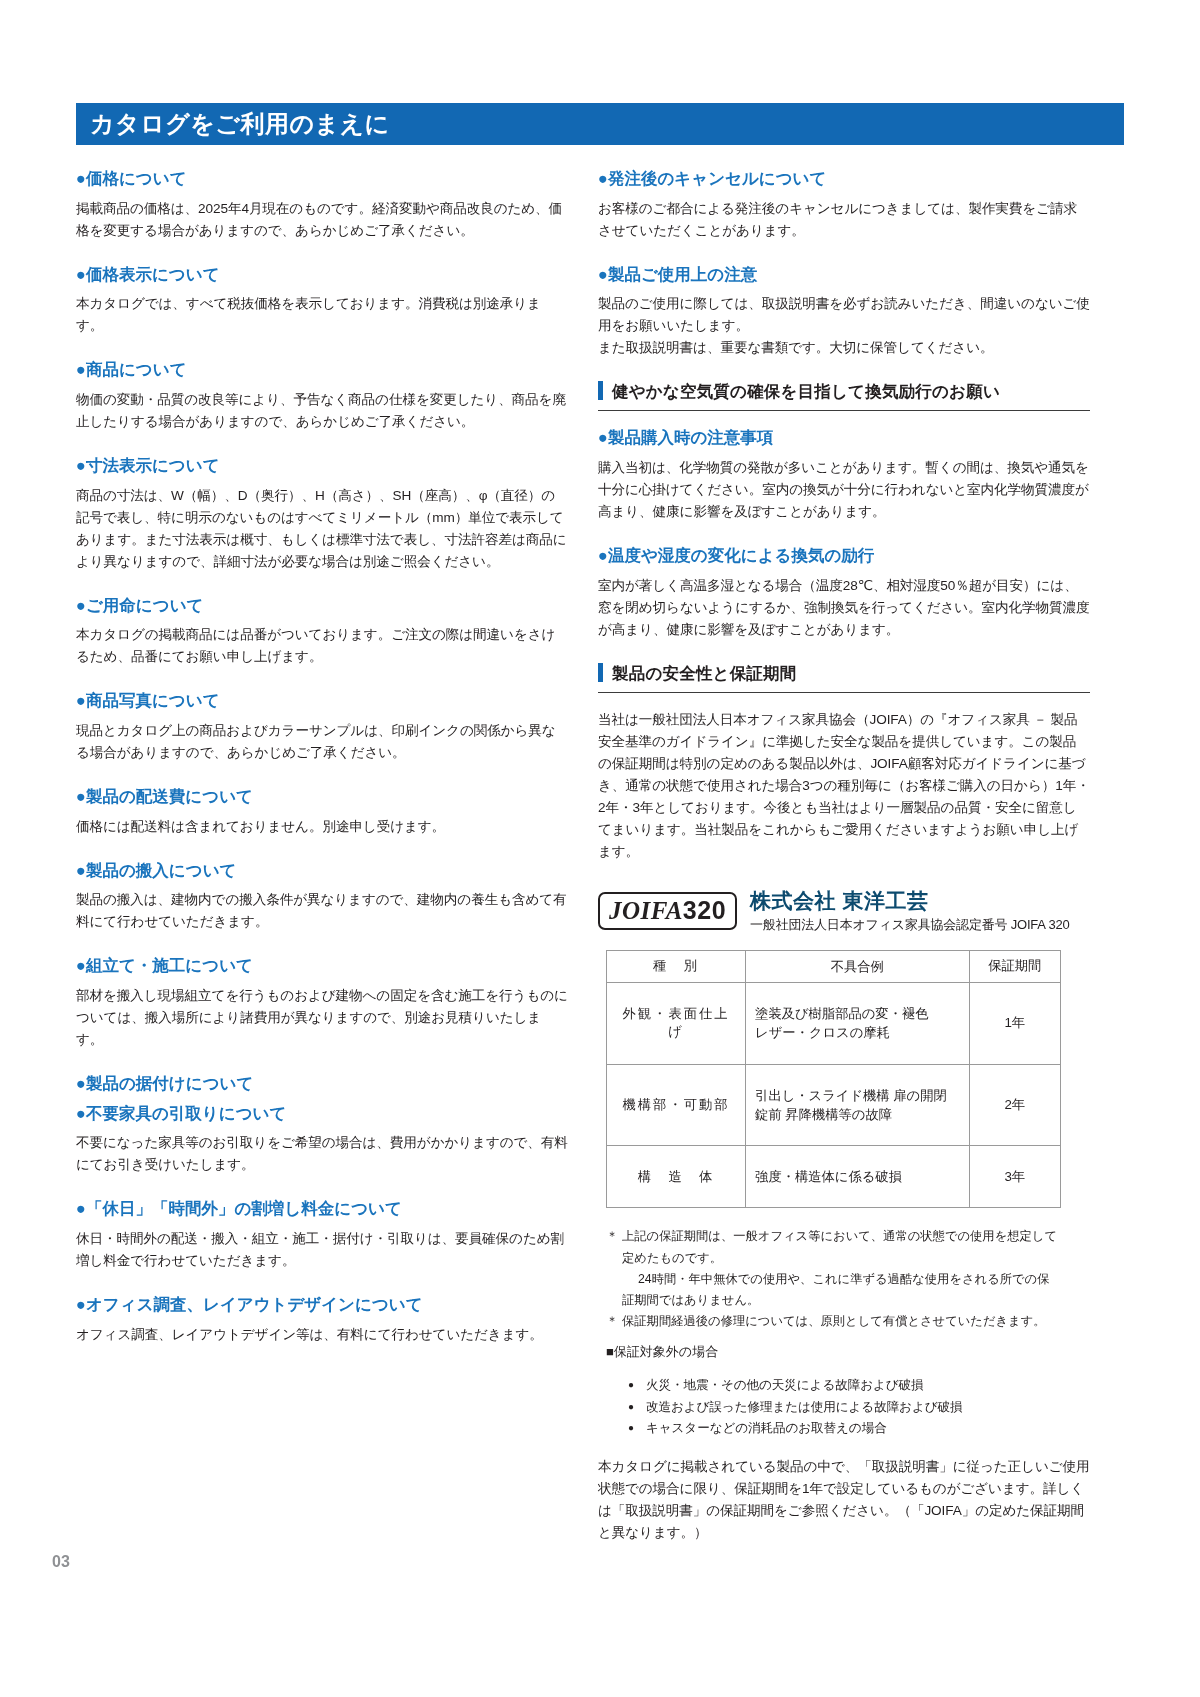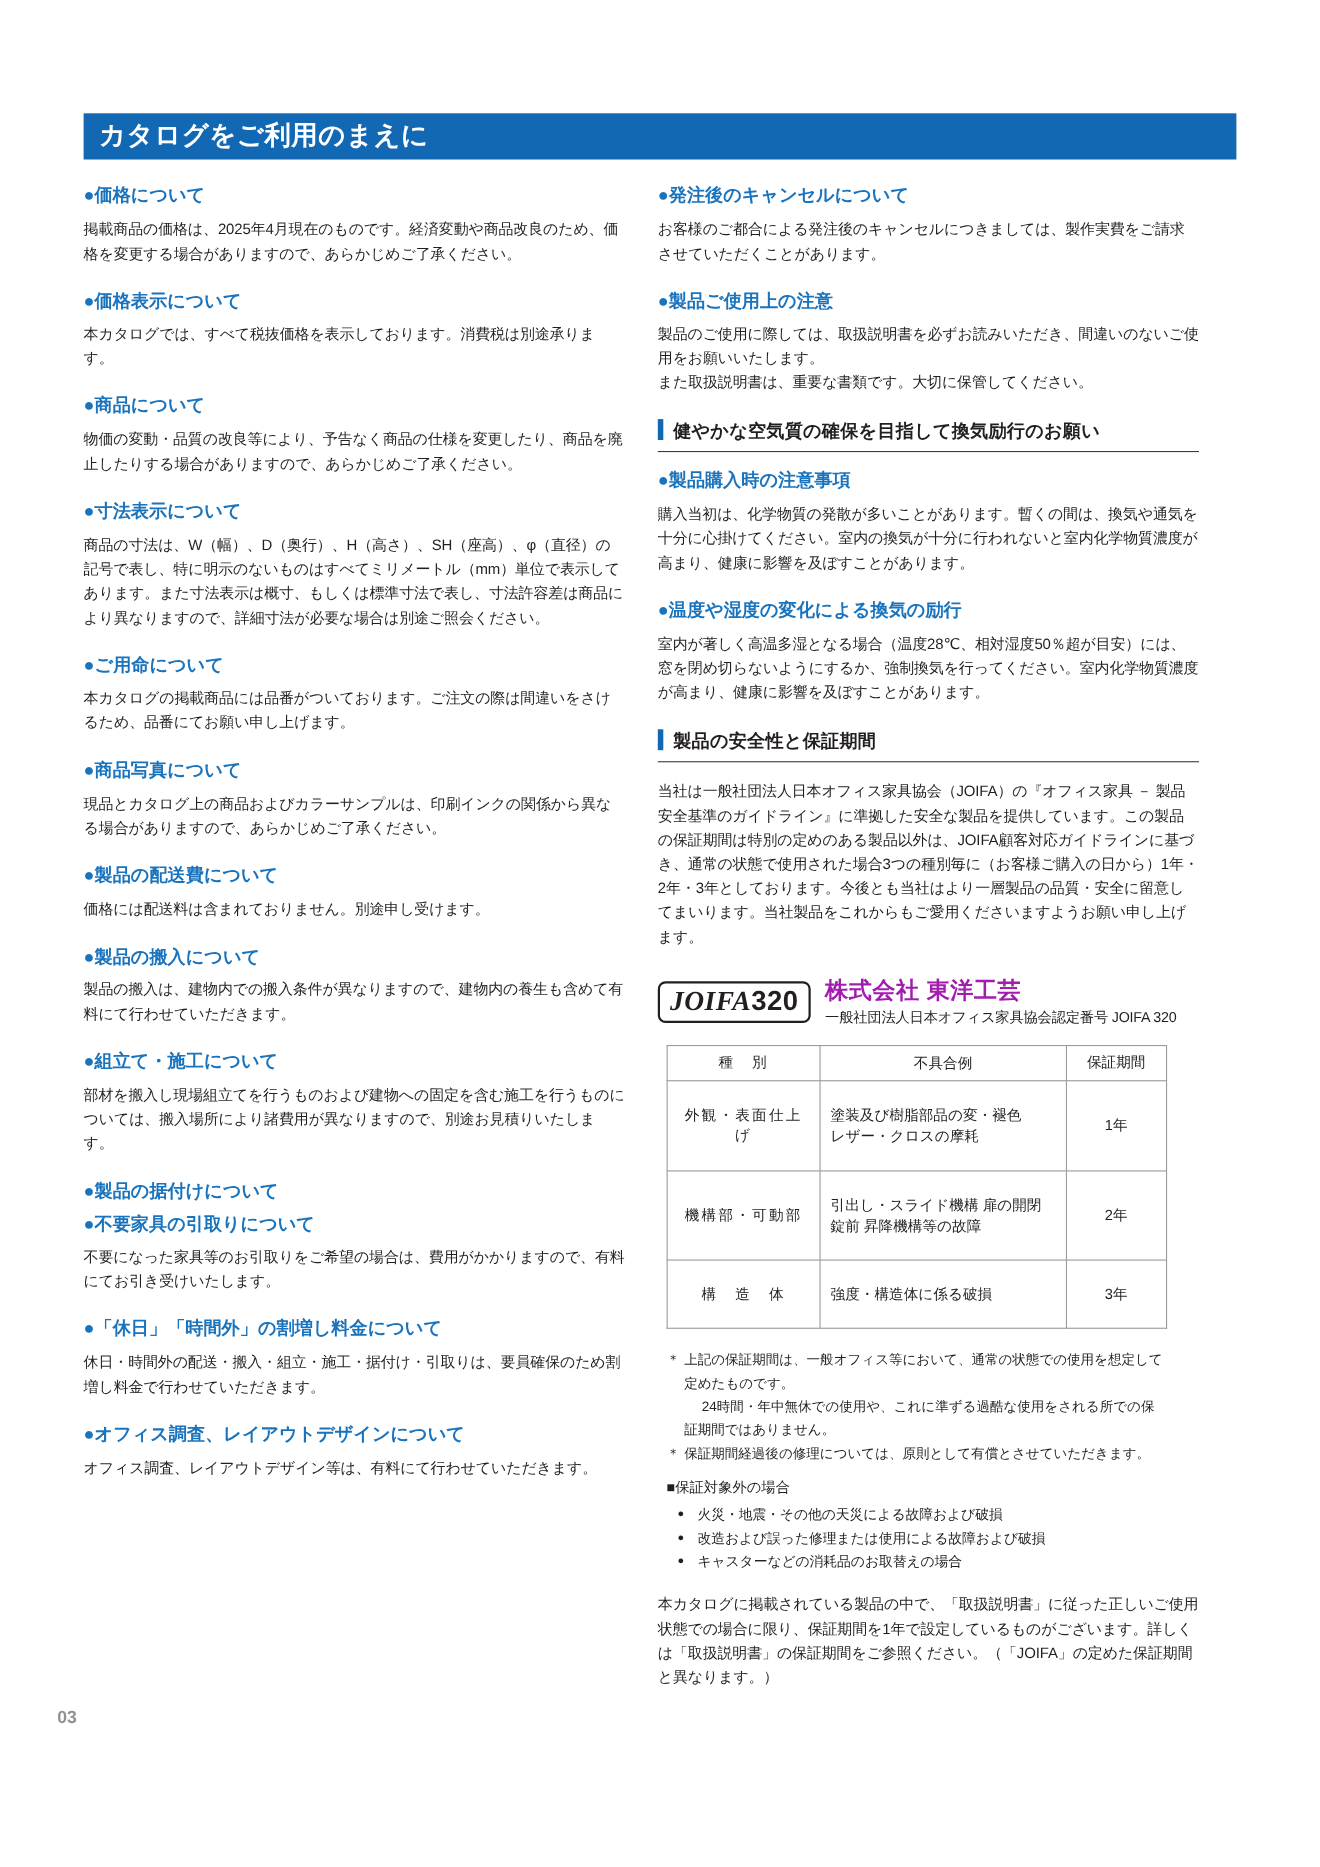--- a/index.html
+++ b/index.html
@@ -114,21 +114,21 @@
     white-space: nowrap;
   }
   .joifa-badge .jw { font-style: italic; }
   .joifa-badge .jn { font-style: normal; font-family: "Liberation Sans", sans-serif; font-weight: bold; }
   .joifa-text { margin-left: 13px; }
   .joifa-company {
     font-size: 21px;
     font-weight: bold;
     letter-spacing: 0.5px;
     line-height: 1.15;
-    color: #a21caf;
+    color: #0c4a6e;
   }
   .joifa-cert {
     font-size: 13px;
     line-height: 1.3;
     margin-top: 4px;
     color: #231f20;
     letter-spacing: -0.2px;
   }
 
   
@@ -160,21 +160,21 @@
   .note-line { display: flex; margin-bottom: 0; }
   .note-star { width: 16px; flex: 0 0 16px; }
   .note-body { flex: 1; }
   .note-indent { padding-left: 16px; }
   .excl-title {
     font-size: 13px;
     font-weight: normal;
     margin: 9px 0 4px 0;
     letter-spacing: 0;
   }
-  .excl-list { margin: 0; padding: 0; list-style: none; }
+  .excl-list { margin: 12px; padding: 0; list-style: none; }
   .excl-list li {
     font-size: 12.6px;
     line-height: 1.7;
     padding-left: 28px;
     position: relative;
     letter-spacing: -0.1px;
   }
   .excl-list li::before {
     content: "\25CF";
     position: absolute;

